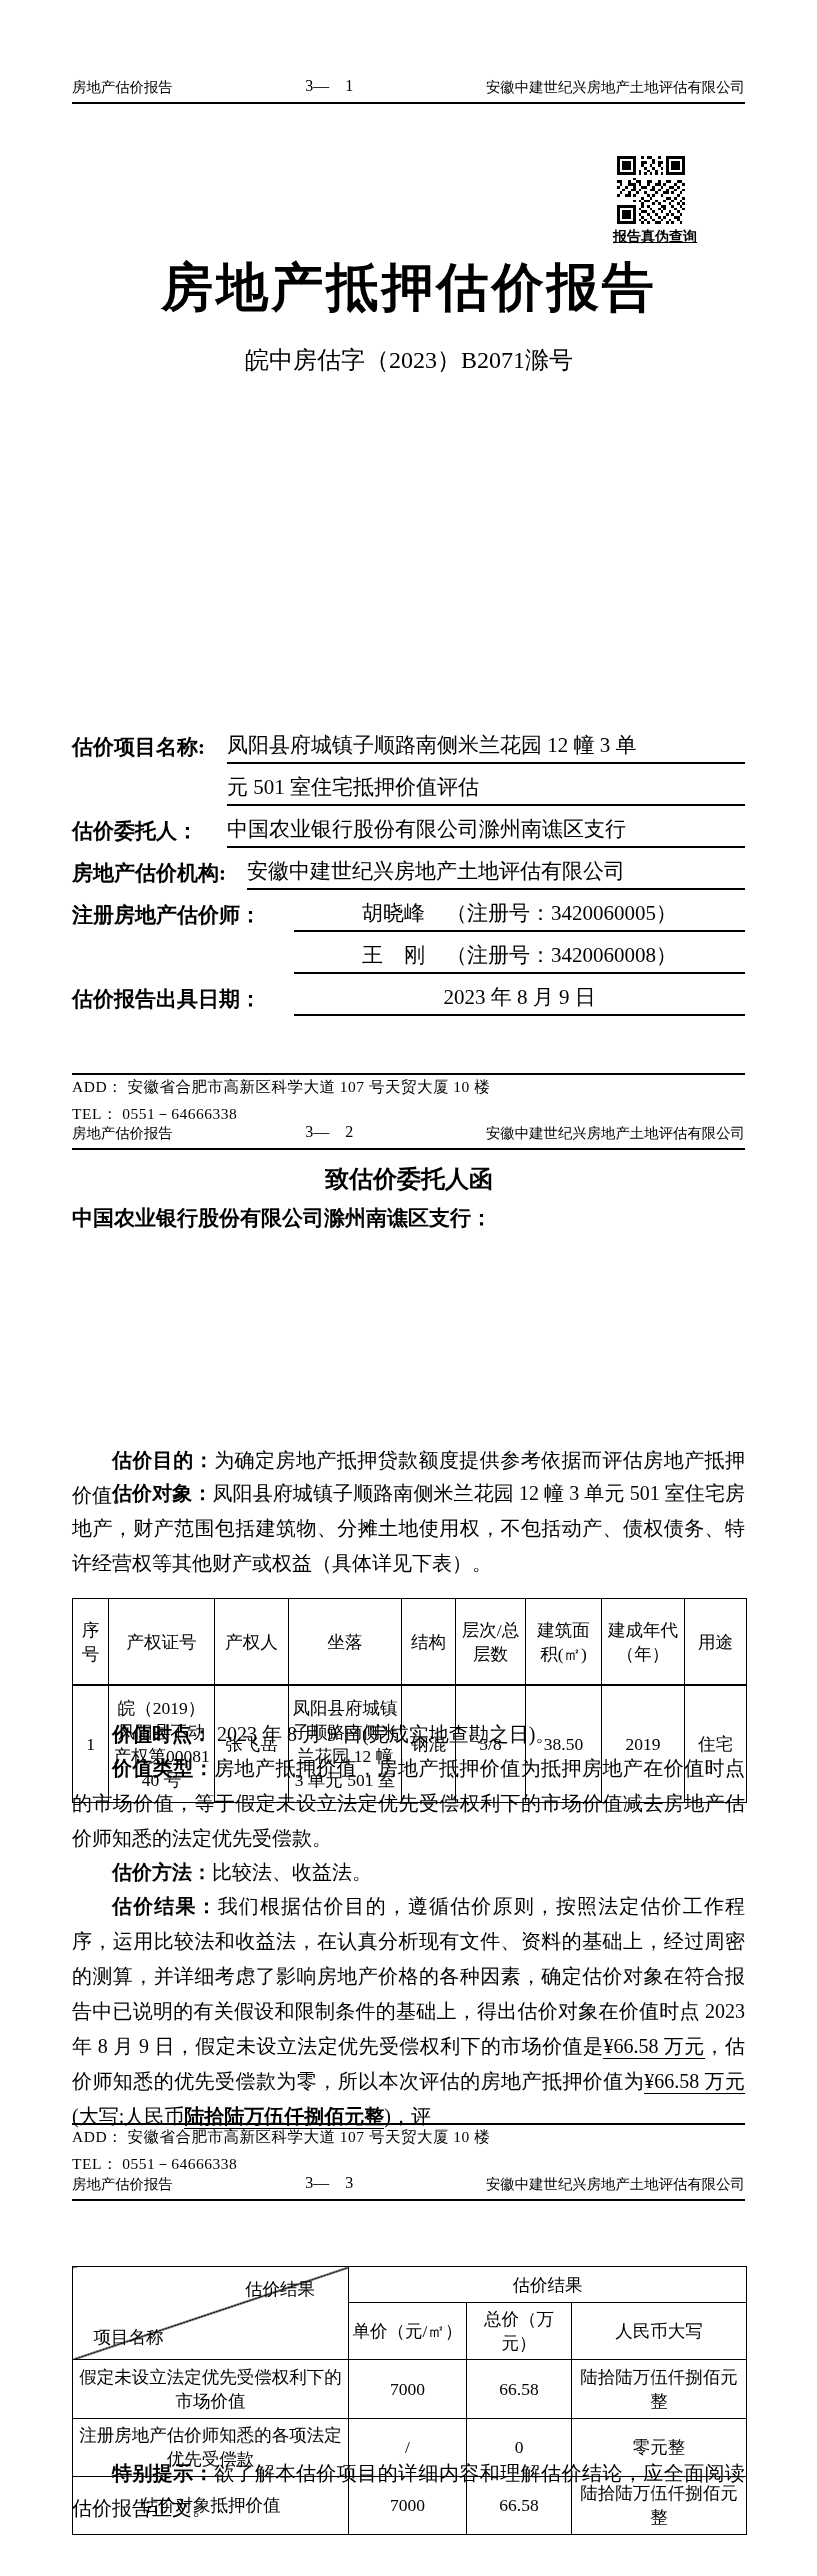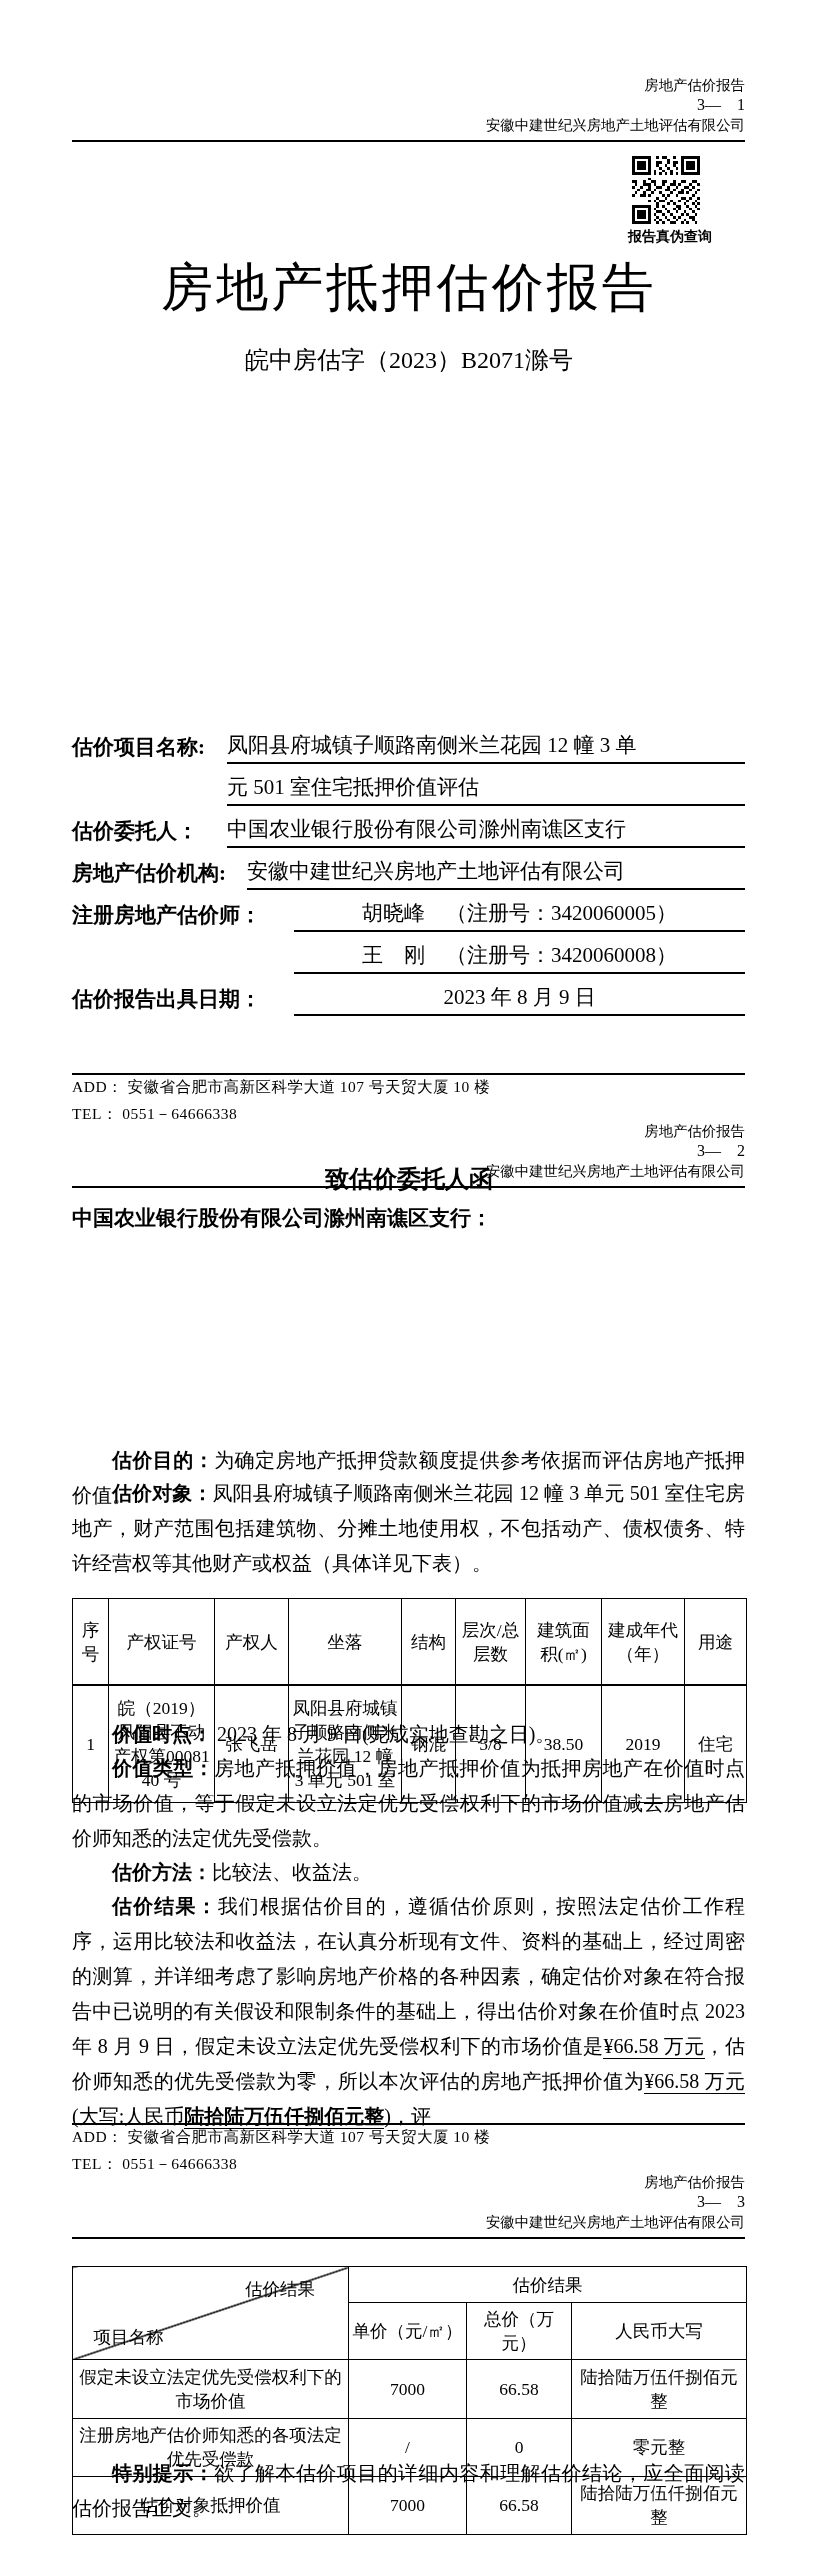--- a/index.html
+++ b/index.html
@@ -5,30 +5,30 @@
   html,body{margin:0;padding:0;background:#ffffff;}
   #doc{
     position:relative;width:818px;height:3300px;background:#ffffff;
     font-family:"Liberation Serif","DejaVu Serif",serif;color:#000;
     overflow:hidden;
   }
   .abs{position:absolute;}
   
   .pageheader{
     left:72px;width:673px;display:flex;justify-content:space-between;align-items:flex-end;
-    border-bottom:2.6px solid #000;padding-bottom:5.2px;font-size:14.4px;flex-direction:column;
+    border-bottom:2.6px solid #000;padding-bottom:5.2px;font-size:14.4px;
   }
   .pageheader .pagenum{font-size:16px;}
   .pagefooter{left:72px;width:673px;border-top:2.6px solid #000;padding-top:2px;font-size:15.5px;}
   .pagefooter .fline{margin-bottom:6.2px;letter-spacing:0.5px;}
   
-  .qrblock{left:628px;top:156px;width:76px;text-align:center;}
+  .qrblock{left:613px;top:156px;width:76px;text-align:center;text-decoration:underline;}
   .qrblock svg{width:68px;height:68px;display:block;margin:0 auto;}
   .qrcaption{font-size:14px;font-weight:bold;margin-top:4.1px;white-space:nowrap;}
-  .title{left:0;top:253px;width:818px;text-align:center;font-size:52px;font-weight:normal;letter-spacing:3.1px;}
+  .title{left:0;top:253px;width:818px;text-align:center;font-size:52px;font-weight:bold;letter-spacing:3.1px;}
   .subtitle{left:0;top:344px;width:818px;text-align:center;font-size:24px;}
   .fields{left:72px;top:722px;width:673px;}
   .frow{height:42px;display:flex;align-items:flex-end;font-size:21px;}
   .flabel{font-weight:bold;white-space:nowrap;padding-bottom:3.1px;flex:none;}
   .fl-a{width:155px;} .fl-b{width:175px;} .fl-c{width:222px;}
   .fvalue{flex:1;border-bottom:2.1px solid #000;padding-bottom:3.1px;white-space:nowrap;}
   .fvalue.center{text-align:center;}
   
   .h-letter{left:0;top:1163px;width:818px;text-align:center;font-size:24px;font-weight:bold;}
   .salutation{left:72px;top:1204px;width:673px;font-size:21px;font-weight:bold;}

